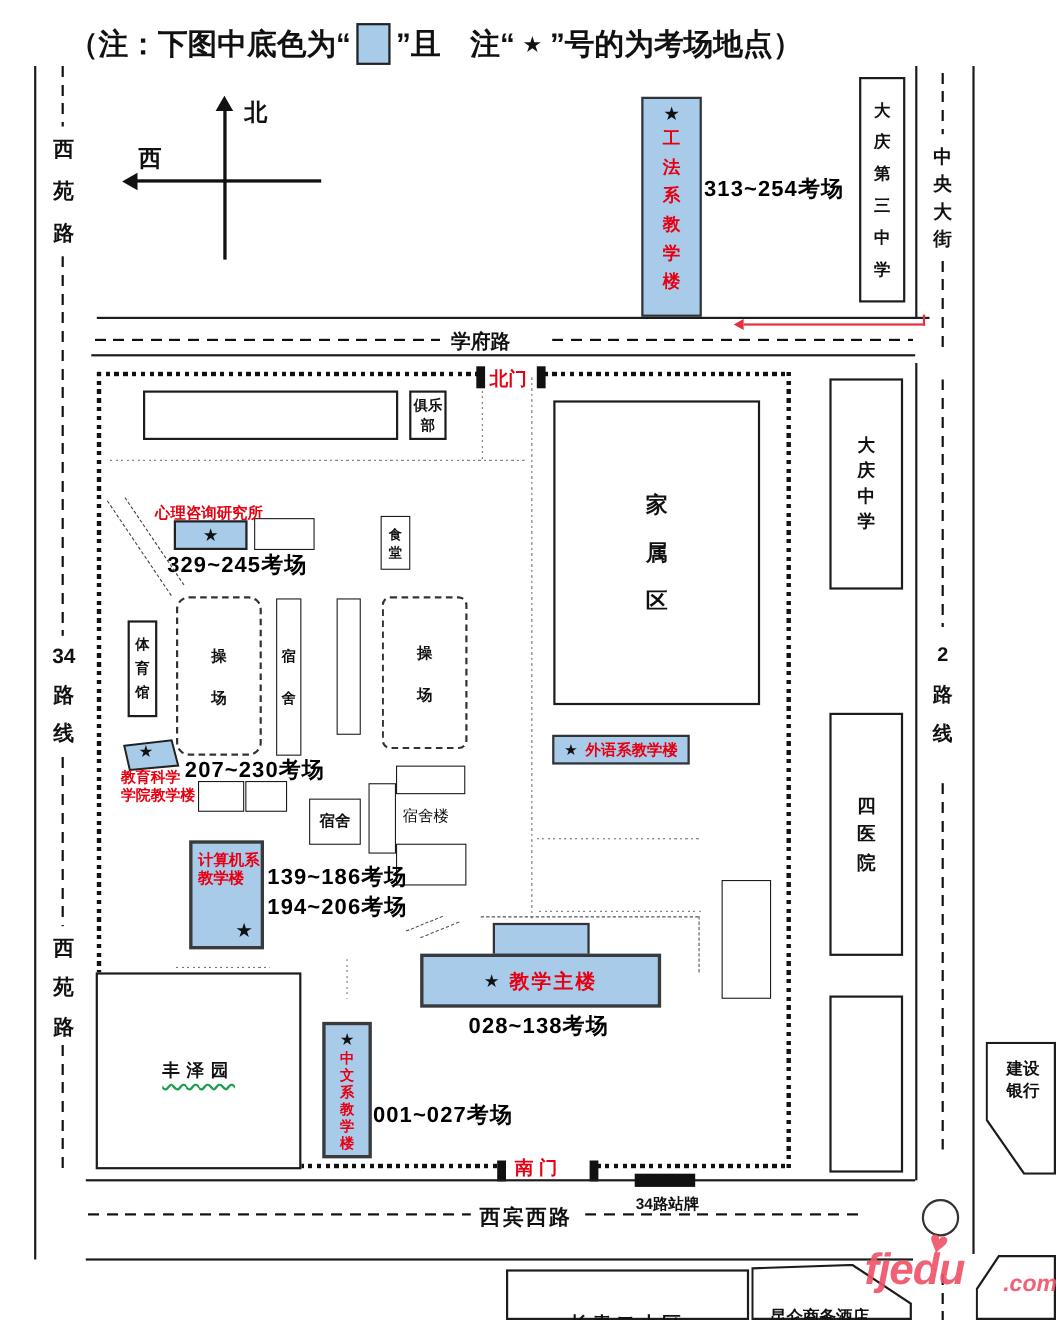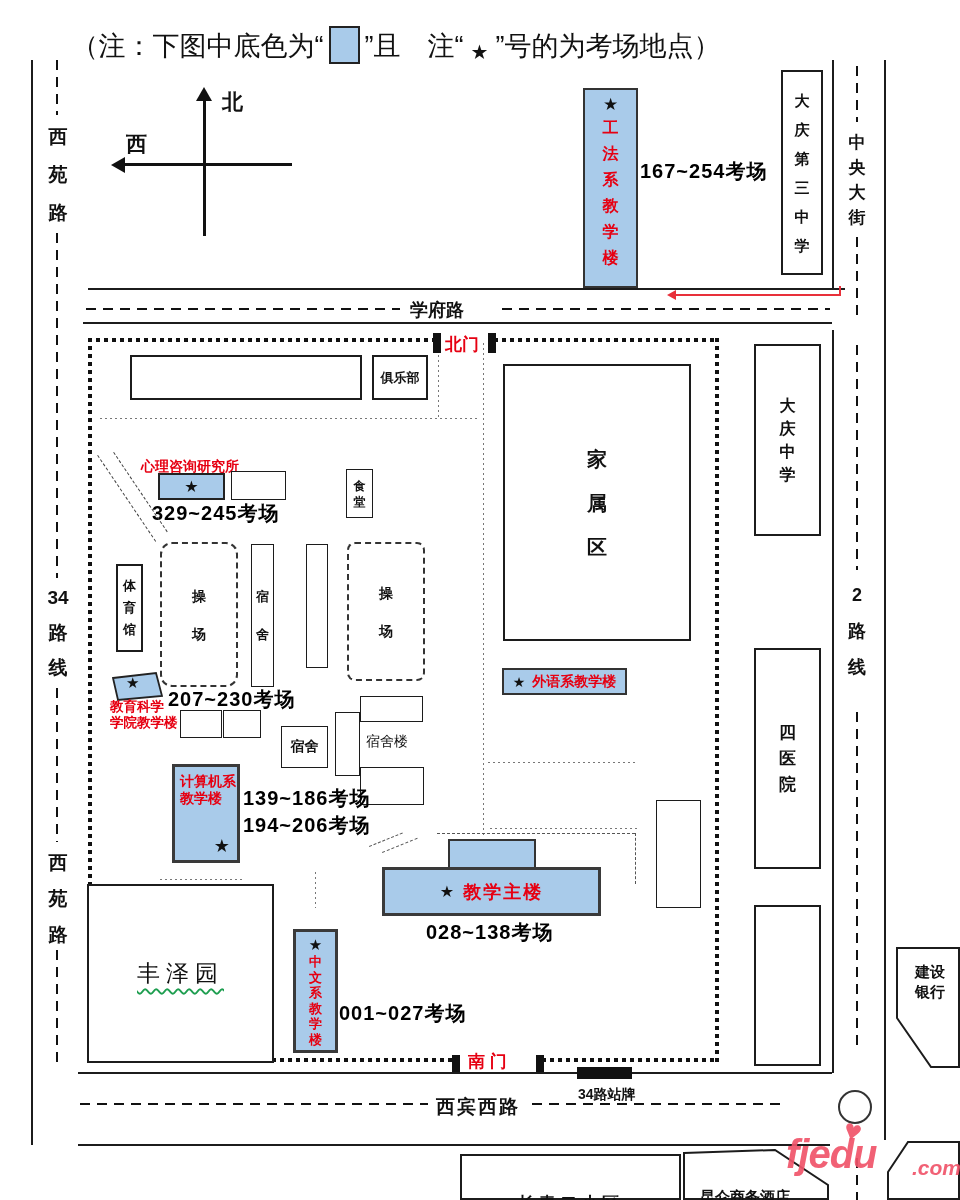--- a/index.html
+++ b/index.html
@@ -29,21 +29,21 @@
   .tri-left{width:0;height:0;border-top:8px solid transparent;border-bottom:8px solid transparent;border-right:14px solid #111;}
   .tri-left-red{width:0;height:0;border-top:5px solid transparent;border-bottom:5px solid transparent;border-right:9px solid #E8303A;}
   .wavy{text-decoration:underline wavy #1E9E50;text-underline-offset:7px;text-decoration-thickness:2px;}
   .wm{color:#F0546A;font-style:italic;font-weight:bold;opacity:.92;}
 </style>
 </head>
 <body>
 
 <div id="map">
 
-  <div class="abs cen" style="left:0;top:16;width:792px;height:48px;font-size:27px;font-weight:normal;left:0px;top:16px;align-items:flex-end;">
+  <div class="abs cen" style="left:0;top:16;width:792px;height:48px;font-size:27px;font-weight:bold;left:0px;top:16px;">
     <span>（注：下图中底色为“</span>
     <span class="blue" style="display:inline-block;width:27px;height:34px;border:2px solid #222;margin:0 5px;"></span>
     <span>”且　注“</span>
     <span style="font-size:20px;margin:0 7px;">★</span>
     <span>”号的为考场地点）</span>
   </div>
 
   <div class="abs solidV" style="left:31px;top:60px;height:1085px;"></div>
   <div class="abs dashV" style="left:56px;top:60px;height:55px;"></div>
   <div class="abs dashV" style="left:56px;top:233px;height:345px;"></div>
@@ -108,33 +108,33 @@
 
   <div class="abs blue col" style="left:583px;top:88px;width:55px;height:200px;border:2px solid #333;padding-top:4px;">
     <span style="font-size:17px;">★</span>
     <span class="pre red" style="font-size:16px;line-height:26px;">工
 法
 系
 教
 学
 楼</span>
   </div>
-  <div class="abs exam" style="left:640px;top:158px;">167~254考场</div>
+  <div class="abs exam" style="left:640px;top:158px;">313~254考场</div>
 
   <div class="abs box cen" style="left:781px;top:70px;width:42px;height:205px;">
     <span class="pre" style="font-size:15px;line-height:29px;font-weight:bold;">大
 庆
 第
 三
 中
 学</span>
   </div>
 
   <div class="abs box" style="left:130px;top:355px;width:232px;height:45px;"></div>
-  <div class="abs box cen" style="left:372px;top:355px;width:56px;height:45px;">
+  <div class="abs box cen" style="left:372px;top:355px;width:34px;height:45px;">
     <span style="font-size:13px;font-weight:bold;">俱乐部</span>
   </div>
   <div class="abs fdotH" style="left:100px;top:418px;width:377px;"></div>
   <div class="abs fdotV" style="left:438px;top:355px;height:63px;"></div>
   <div class="abs fdotV" style="left:483px;top:343px;height:492px;"></div>
 
   <div class="abs red" style="left:141px;top:458px;font-size:14px;">心理咨询研究所</div>
   <div class="abs blue cen" style="left:158px;top:473px;width:67px;height:27px;border:2px solid #222;">
     <span style="font-size:16px;">★</span>
   </div>
@@ -211,21 +211,21 @@
   <div class="abs blue" style="left:448px;top:839px;width:88px;height:30px;border:2px solid #333;"></div>
   <div class="abs blue thick cen" style="left:382px;top:867px;width:219px;height:49px;gap:9px;">
     <span style="font-size:16px;">★</span>
     <span class="red" style="font-size:18px;letter-spacing:2px;">教学主楼</span>
   </div>
   <div class="abs exam" style="left:426px;top:919px;">028~138考场</div>
 
   <div class="abs box thin" style="left:656px;top:800px;width:45px;height:108px;"></div>
 
   <div class="abs box cen" style="left:87px;top:884px;width:187px;height:179px;">
-    <span class="wavy" style="font-size:23px;font-weight:normal;letter-spacing:6px;">丰泽园</span>
+    <span class="wavy" style="font-size:16px;font-weight:bold;letter-spacing:6px;">丰泽园</span>
   </div>
 
   <div class="abs blue thick col" style="left:293px;top:929px;width:45px;height:124px;padding-top:4px;">
     <span style="font-size:15px;">★</span>
     <span class="pre red" style="font-size:13px;line-height:15.5px;">中
 文
 系
 教
 学
 楼</span>

